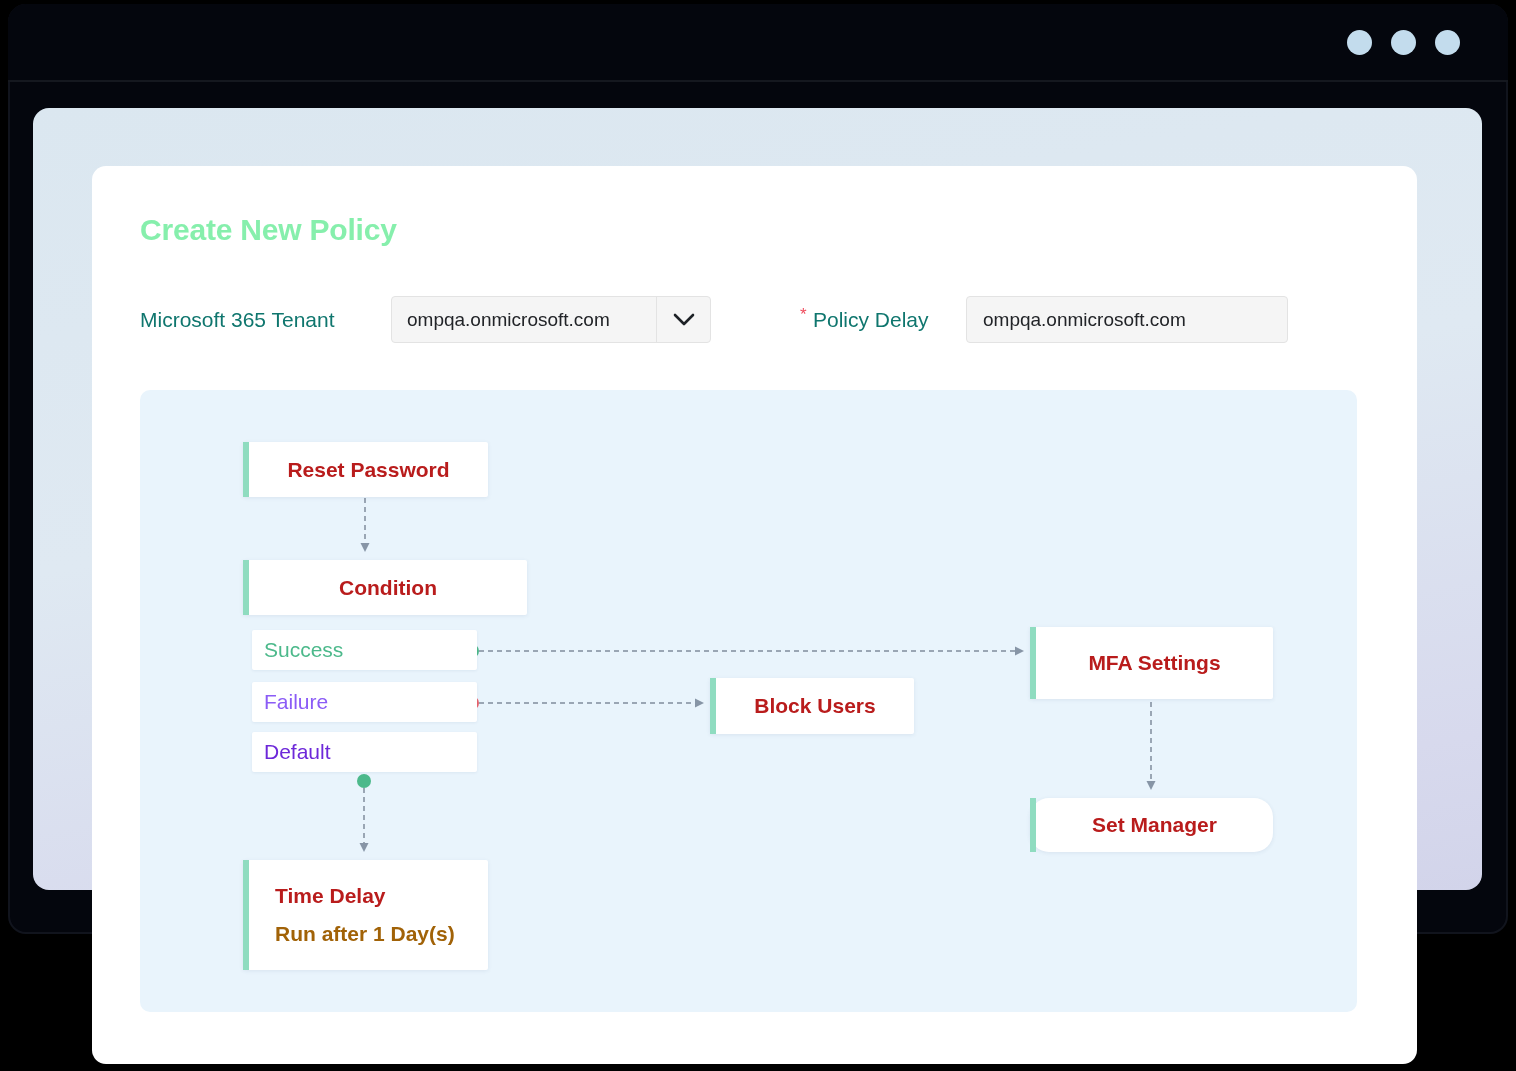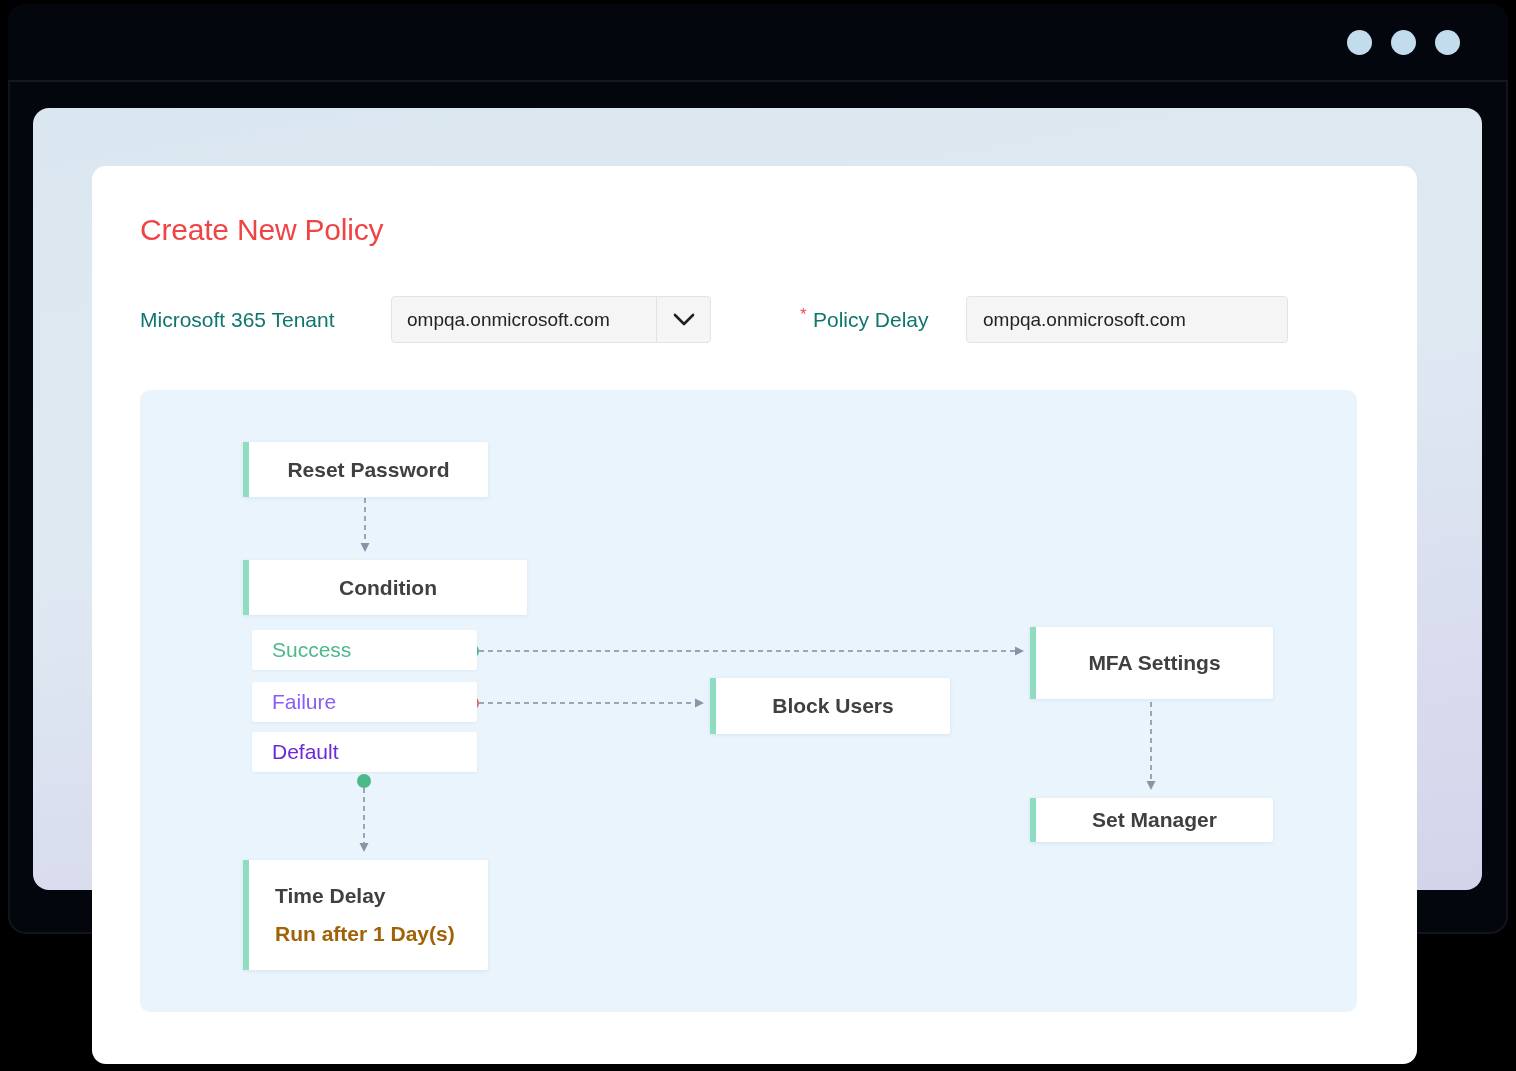--- a/index.html
+++ b/index.html
@@ -77,22 +77,22 @@
     background: #ffffff;
     border-radius: 14px;
   }
 
   
   .page-title {
     position: absolute;
     left: 140px;
     top: 213px;
     font-size: 30px;
-    font-weight: normal;
-    color: #ef4444;
+    font-weight: bold;
+    color: #86efac;
     letter-spacing: -0.2px;
   }
 
   
   .form-row { position: absolute; left: 0; top: 296px; }
 
   .field-label {
     position: absolute;
     font-size: 21px;
     color: #0f766e;
@@ -195,56 +195,56 @@
   .node .node-body {
     flex: 1;
     display: flex;
     flex-direction: column;
     align-items: center;
     justify-content: center;
   }
   .node-title {
     font-size: 21px;
     font-weight: bold;
-    color: #404040;
+    color: #b91c1c;
     white-space: nowrap;
   }
   .node-sub {
     font-size: 21px;
     font-weight: bold;
     color: #a16207;
     white-space: nowrap;
     margin-top: 14px;
   }
 
   
   .branch {
     position: absolute;
     background: #ffffff;
     border-radius: 2px;
     box-shadow: 0 1px 3px rgba(40,70,110,0.07);
     display: flex;
     align-items: center;
-    padding-left: 20px;
+    padding-left: 12px;
     font-size: 21px;
   }
   .branch.success { color: #4cb98b; }
   .branch.failure { color: #8b5cf6; }
   .branch.default { color: #6d28d9; }
 
   
   #node-reset      { left: 103px;  top: 52px;  width: 245px; height: 55px; }
   #node-condition  { left: 103px;  top: 170px; width: 284px; height: 55px; }
   #branch-success  { left: 112px;  top: 240px; width: 225px; height: 40px; }
   #branch-failure  { left: 112px;  top: 292px; width: 225px; height: 40px; }
   #branch-default  { left: 112px;  top: 342px; width: 225px; height: 40px; }
   #node-timedelay  { left: 103px;  top: 470px; width: 245px; height: 110px; }
-  #node-block      { left: 570px;  top: 288px; width: 240px; height: 56px; }
+  #node-block      { left: 570px;  top: 288px; width: 204px; height: 56px; }
   #node-mfa        { left: 890px;  top: 237px; width: 243px; height: 72px; }
-  #node-setmanager { left: 890px;  top: 408px; width: 243px; height: 44px; }
+  #node-setmanager { left: 890px;  top: 408px; width: 243px; height: 54px; border-radius: 19px; }
 
   #node-timedelay .node-body { align-items: flex-start; padding-left: 26px; }
 </style>
 </head>
 <body>
 
 <div id="screen">
 
   <div class="frame-outer"></div>
   <div class="titlebar">

